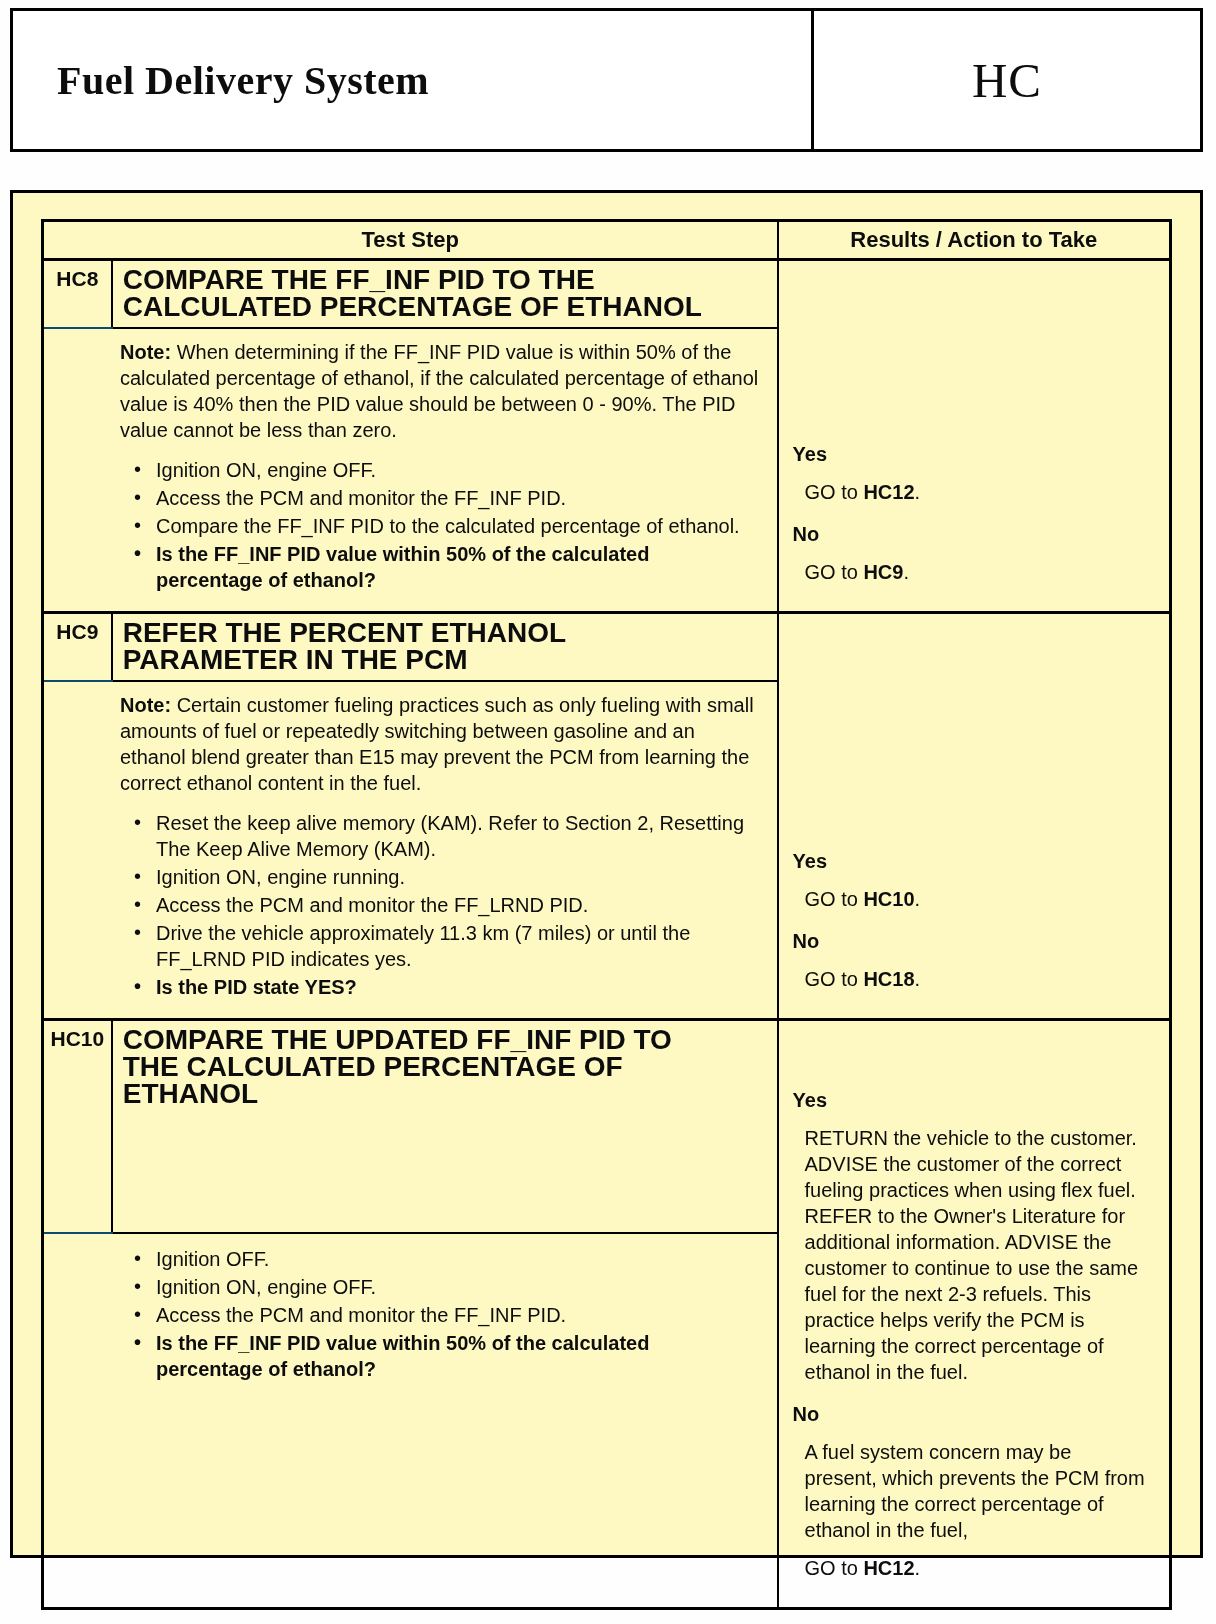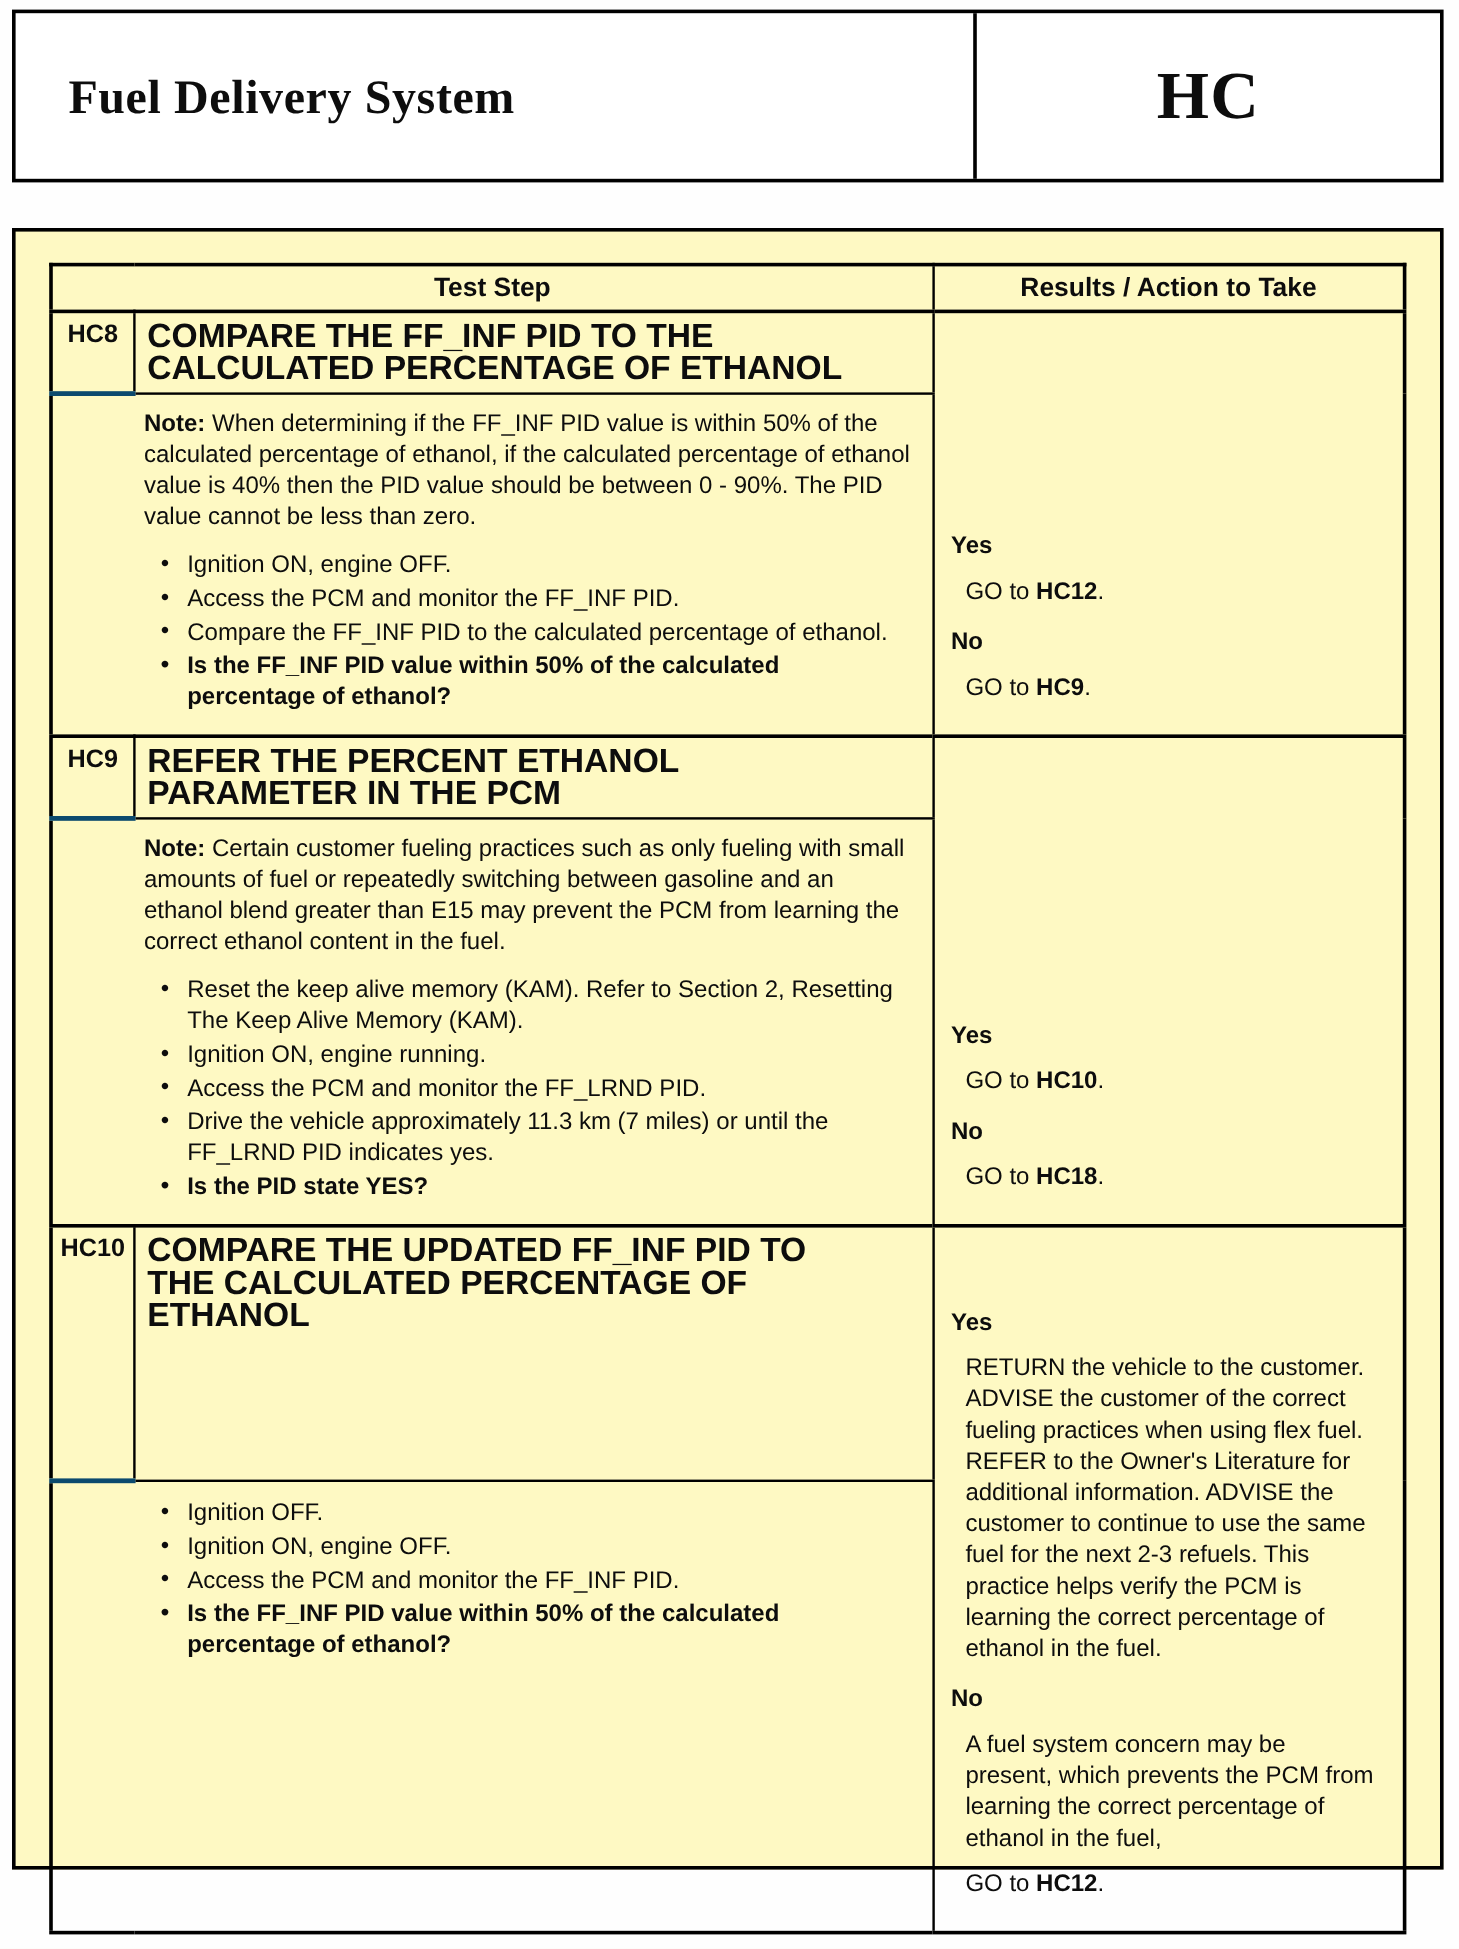--- a/index.html
+++ b/index.html
@@ -35,22 +35,22 @@
     font-size: 40px;
     letter-spacing: 0.5px;
   }
   .header-code-wrap {
     width: 386px;
     border-left: 3px solid #000;
     display: flex; align-items: center; justify-content: center;
   }
   .header-code {
     font-family: "Liberation Serif", serif;
-    font-weight: bold;
-    font-size: 56px;
+    font-weight: normal;
+    font-size: 49px;
     letter-spacing: 1px;
   }
   
   .content-box {
     position: absolute; left: 10px; top: 190px;
     width: 1193px; height: 1368px;
     border: 3px solid #000;
     box-sizing: border-box;
     background: #fef9c3;
     padding: 26px 28px;
@@ -75,21 +75,21 @@
   td {
     vertical-align: top;
     font-size: 20px;
     line-height: 26px;
   }
   td.id-cell {
     font-weight: bold;
     font-size: 21px;
     text-align: center;
     border-right: 2px solid #000;
-    border-bottom: 4px solid #0c4a6e;
+    border-bottom: 2px solid #0c4a6e;
     padding: 5px 4px;
   }
   td.title-cell {
     font-weight: bold;
     font-size: 28px;
     line-height: 27px;
     padding: 5px 60px 7px 10px;
     border-bottom: 2px solid #000;
   }
   td.body-cell {

